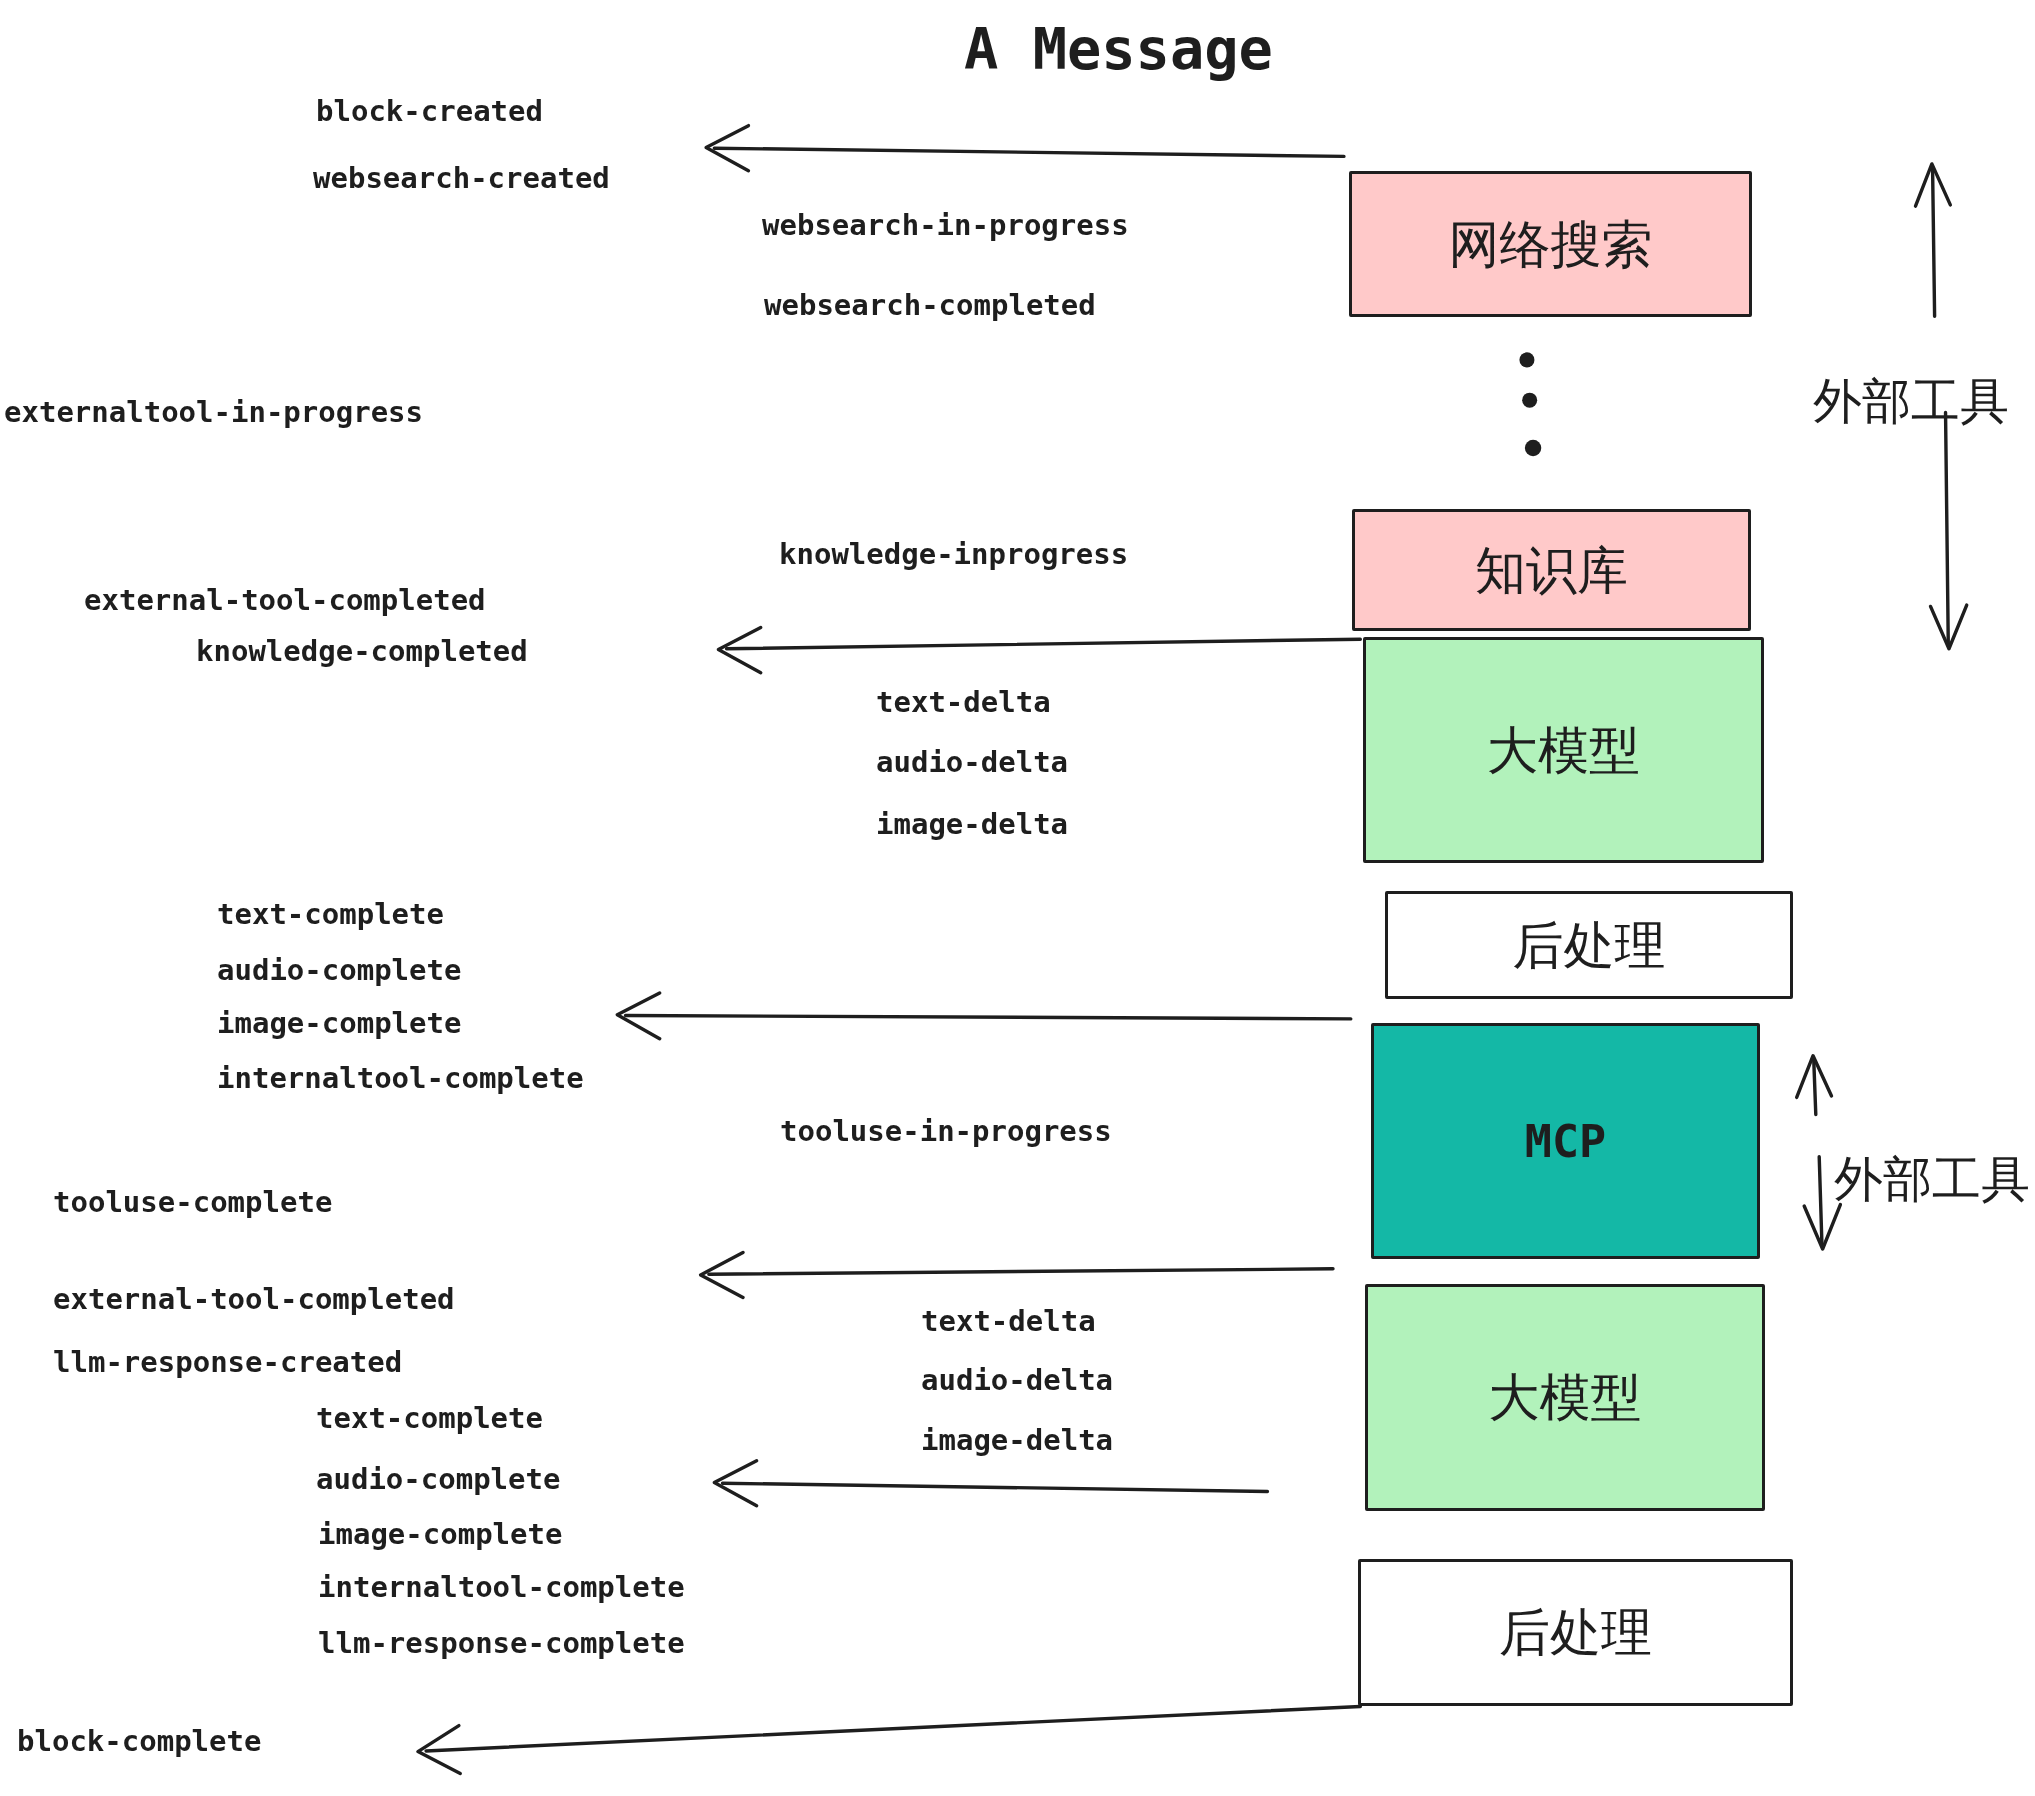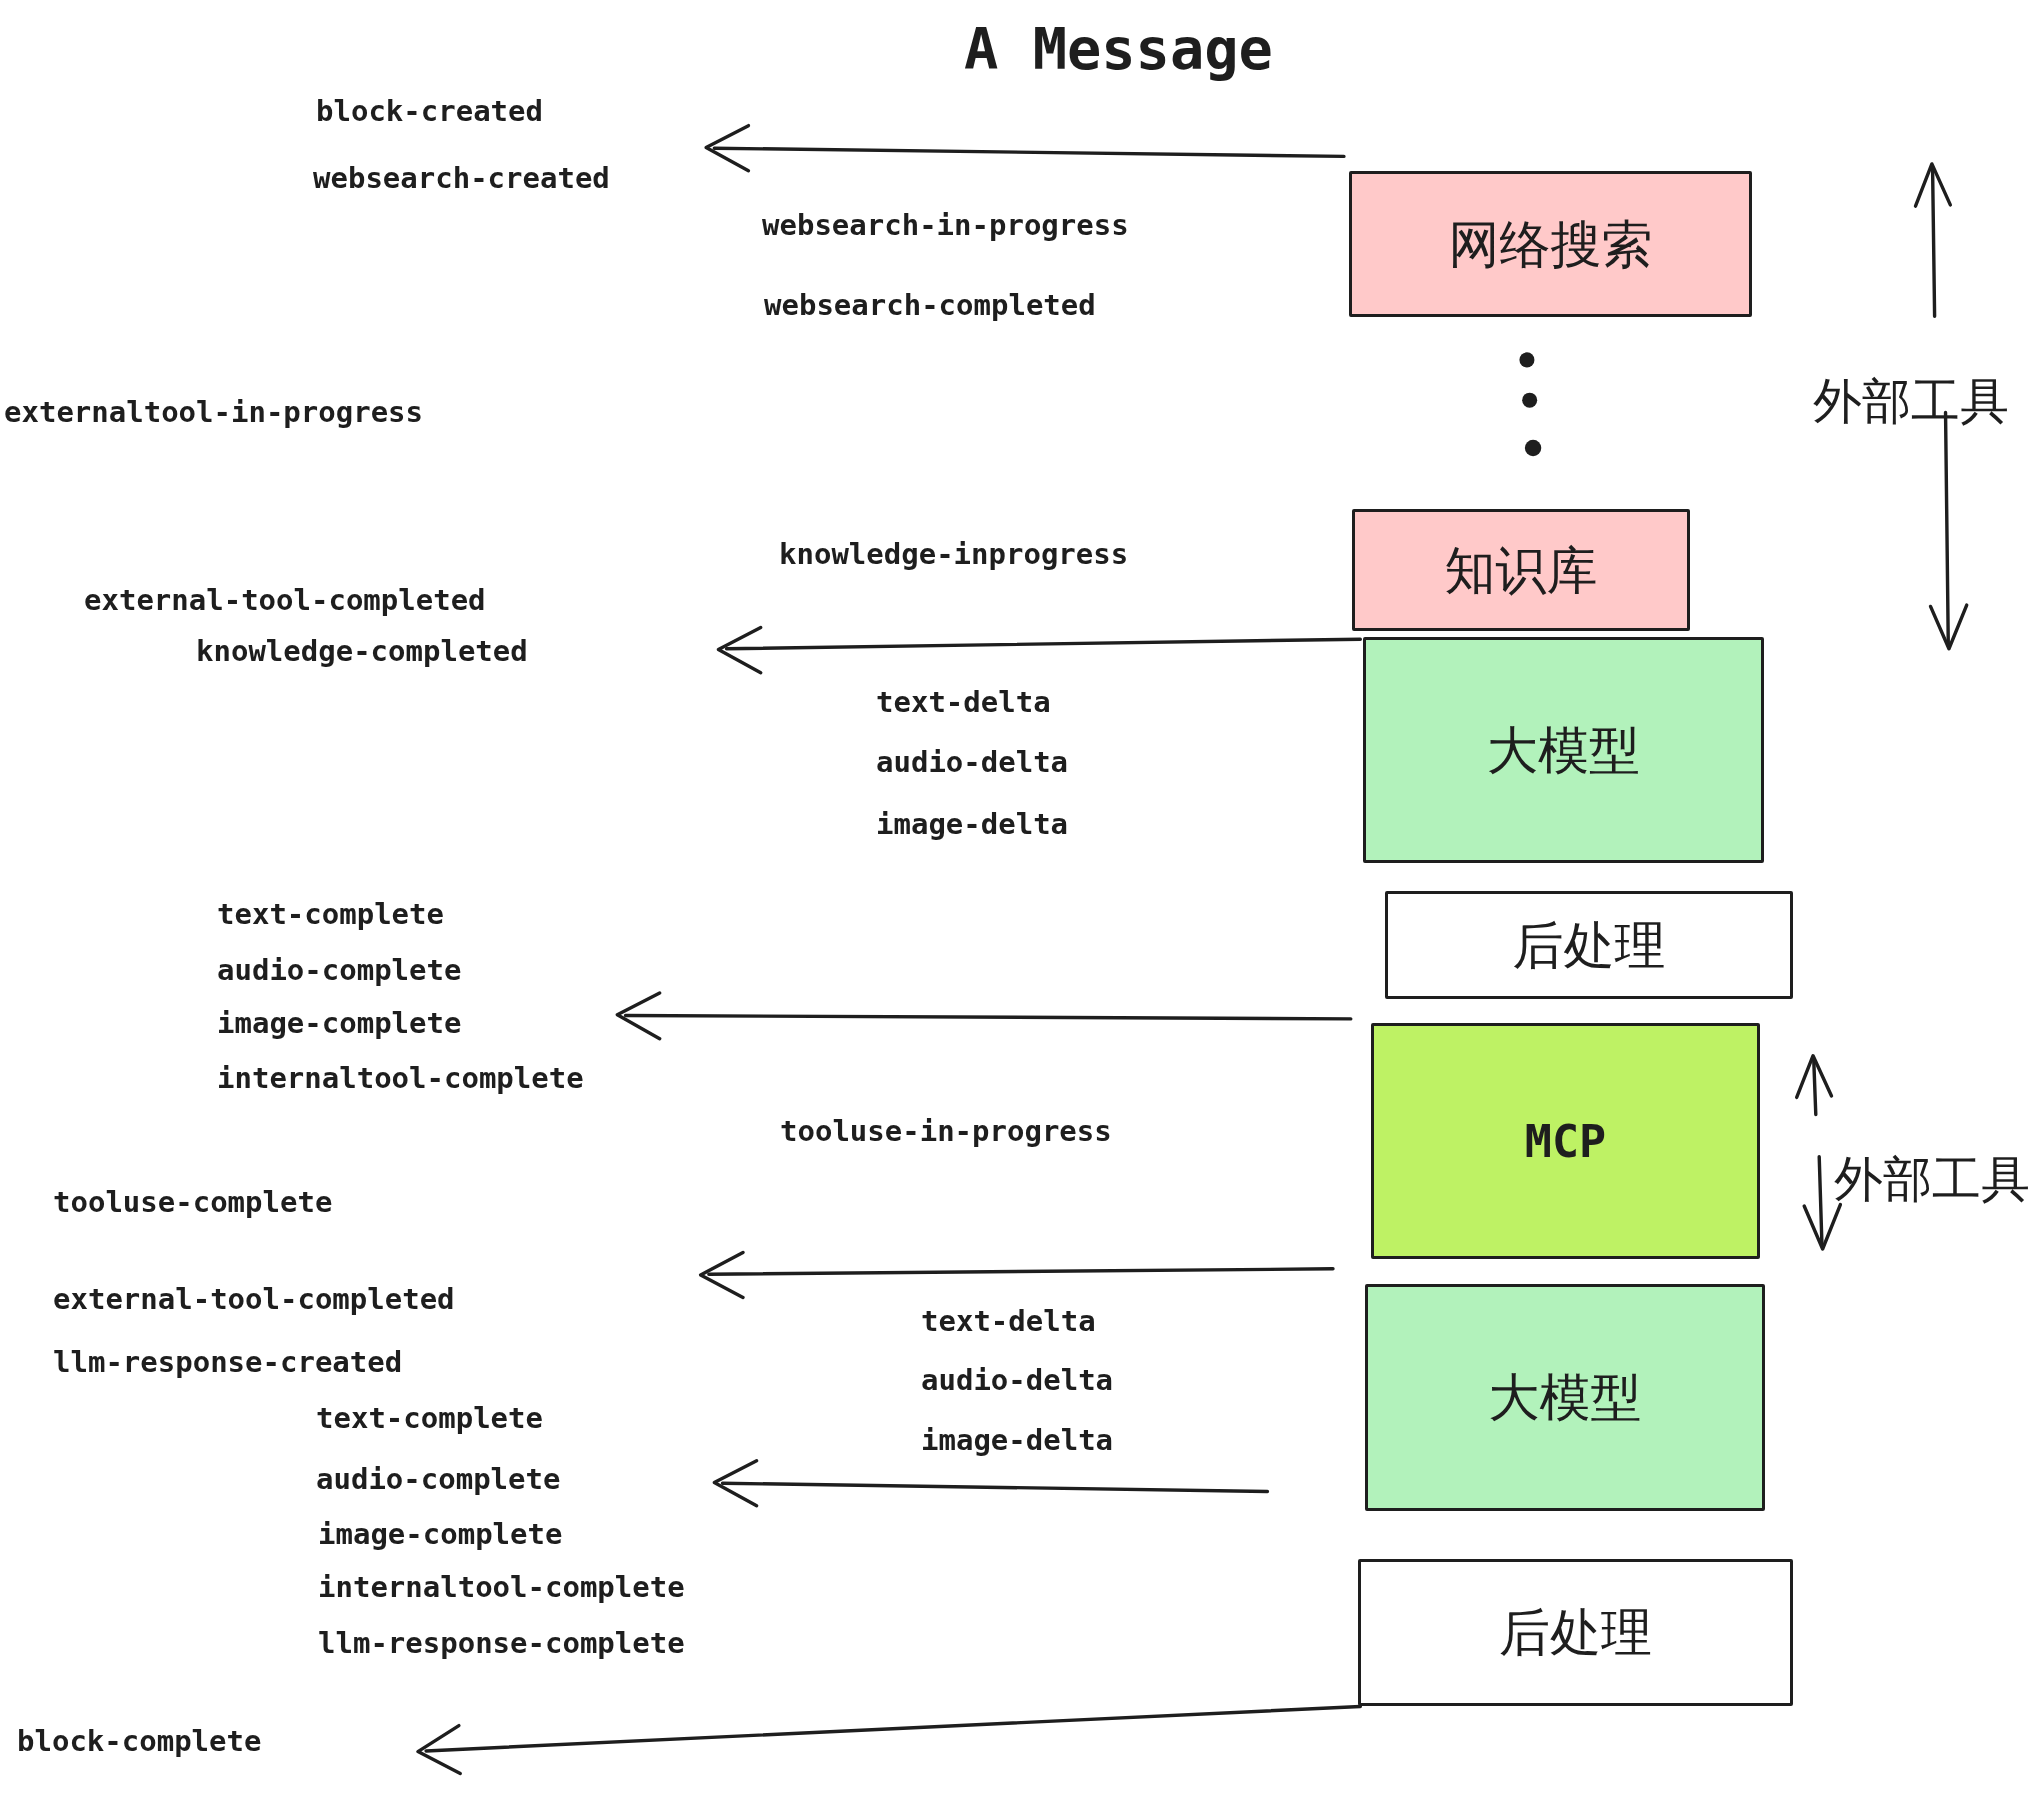--- a/index.html
+++ b/index.html
@@ -126,30 +126,30 @@
 <div class="ev" style="left:316px;top:1404px">text-complete</div>
 <div class="ev" style="left:316px;top:1465px">audio-complete</div>
 <div class="ev" style="left:318px;top:1520px">image-complete</div>
 <div class="ev" style="left:318px;top:1573px">internaltool-complete</div>
 <div class="ev" style="left:318px;top:1629px">llm-response-complete</div>
 <div class="ev" style="left:17px;top:1727px">block-complete</div>
 
 <div class="box" style="left: 1349px; top: 171px; width: 403px; height: 146px; background: rgb(255, 201, 201); text-align: center;">
   <span>网络搜索</span>
 </div>
-<div class="box" style="left: 1352px; top: 509px; width: 338px; height: 122px; background: rgb(255, 201, 201);">
+<div class="box" style="left: 1352px; top: 509px; width: 399px; height: 122px; background: rgb(255, 201, 201);">
   <span>知识库</span>
 </div>
 <div class="box" style="left: 1363px; top: 637px; width: 401px; height: 226px; background: rgb(178, 242, 187);">
   <span>大模型</span>
 </div>
 <div class="box" style="left: 1385px; top: 891px; width: 408px; height: 108px; background: rgb(255, 255, 255);">
   <span>后处理</span>
 </div>
-<div class="box latin" style="left: 1371px; top: 1023px; width: 389px; height: 236px; background: #bef264;">
+<div class="box latin" style="left: 1371px; top: 1023px; width: 389px; height: 236px; background: #14b8a6;">
   <span>MCP</span>
 </div>
 <div class="box" style="left: 1365px; top: 1284px; width: 400px; height: 227px; background: rgb(178, 242, 187);">
   <span>大模型</span>
 </div>
 <div class="box" style="left: 1358px; top: 1559px; width: 435px; height: 147px; background: rgb(255, 255, 255);">
   <span>后处理</span>
 </div>
 
 <div class="cjk" style="left:1813px;top:333px">外部工具</div>

